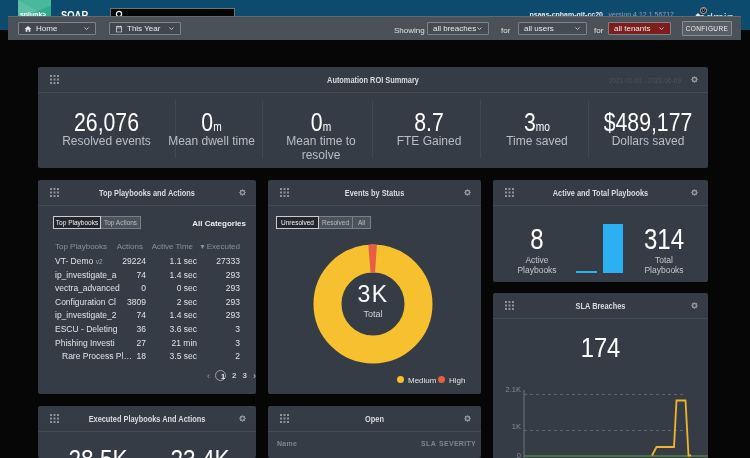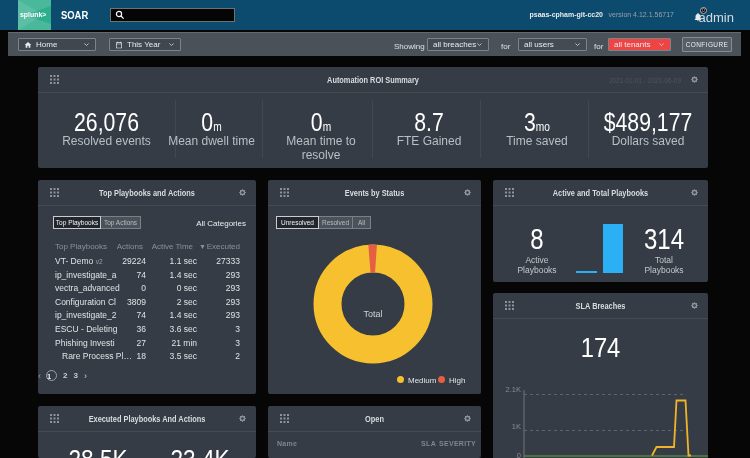--- a/index.html
+++ b/index.html
@@ -7,21 +7,21 @@
 #logo{position:absolute;left:18px;top:0;width:33px;height:30px;background:#2fae8d;overflow:hidden}
 #logo .tri{position:absolute;left:0;top:0;width:33px;height:30px}
 #logo span{position:absolute;left:2px;top:10px;font-size:7.5px;font-weight:bold;color:#fff;letter-spacing:0;transform:scaleX(.92);transform-origin:left center}
 #soar{position:absolute;left:61px;top:9px;font-size:11.5px;font-weight:bold;color:#fff;letter-spacing:0;transform:scaleX(.82);transform-origin:left center}
 #search{position:absolute;left:110px;top:8px;width:125px;height:14px;border:1px solid #6e7275;background:#050505}
 #hostname{position:absolute;right:147px;top:11px;font-size:7px;font-weight:bold;color:#e8eaec}
 #version{position:absolute;right:76px;top:11px;font-size:7px;color:#9aa0a5}
 #admin{position:absolute;right:16px;top:10px;font-size:13px;color:#d8dbde}
 #bell{position:absolute;right:47px;top:12px}
 #badge{position:absolute;right:43px;top:7px;width:7px;height:7px;border:1px solid #bbb;border-radius:50%;font-size:5px;color:#ccc;text-align:center;line-height:5px;background:#000}
-#toolbar{position:absolute;left:8px;top:32px;width:733px;height:24px;background:#4a5158;border-top:1px solid rgba(255,255,255,.14)}
+#toolbar{position:absolute;left:8px;top:16px;width:733px;height:24px;background:#4a5158;border-top:1px solid rgba(255,255,255,.14)}
 .tbtn{position:absolute;height:13px;background:#40474f;border:1px solid #7d838a;border-radius:1px;color:#e9ebed;font-size:8px;display:flex;align-items:center;padding:0 5px}
 .tbtn .lbl{margin-left:4px}
 .chev{margin-left:auto;opacity:.85}
 .tlabel{position:absolute;top:9px;font-size:8px;color:#dde0e3}
 #cfg{position:absolute;right:9px;top:4px;width:50px;height:15px;background:#575e66;border:1px solid #878d93;color:#eceeef;font-size:6.5px;letter-spacing:.4px;text-align:center;line-height:13px;border-radius:1px}
 .panel{position:absolute;background:#363c45;border-radius:2px}
 .phead{position:relative;height:26px;border-bottom:1px solid rgba(255,255,255,.08)}
 .ptitle{position:absolute;left:0;width:100%;text-align:center;top:8px;font-size:9px;font-weight:bold;color:#d9dde0;transform:scaleX(.82)}
 .gridic{position:absolute;left:12px;top:8px}
 .gearic{position:absolute;right:9px;top:8px}
@@ -87,21 +87,21 @@
       </svg>
     </div>
   <div class="tlabel" style="left:493px">for</div>
   <div class="tbtn" style="left:510px;top:5px;width:69px;background:#444b53;white-space:nowrap">
       <span>all users</span>
     <svg class="chev" width="7" height="7" viewBox="0 0 10 10">
         <polyline points="2,3.5 5,6.5 8,3.5" fill="none" stroke="#dfe2e5" stroke-width="1.3"></polyline>
       </svg>
     </div>
   <div class="tlabel" style="left:586px">for</div>
-  <div class="tbtn" style="left:600px;top:5px;width:63px;background:#ef4444;justify-content:center;white-space:nowrap">
+  <div class="tbtn" style="left:600px;top:5px;width:63px;background:#7f1d1d;justify-content:center;white-space:nowrap">
       <span style="margin-right:6px">all tenants</span>
     <svg class="chev" width="7" height="7" viewBox="0 0 10 10">
         <polyline points="2,3.5 5,6.5 8,3.5" fill="none" stroke="#dfe2e5" stroke-width="1.3"></polyline>
       </svg>
     </div>
   <div id="cfg">CONFIGURE</div>
 </div>
 
 <div class="panel" id="roi" style="left:38px;top:67px;width:670px;height:101px">
   <div class="phead">
@@ -172,21 +172,21 @@
           <rect x="8.7" y="2.6" width="2.6" height="14.8" rx="1" transform="rotate(45 10 10)"></rect>
           <rect x="8.7" y="2.6" width="2.6" height="14.8" rx="1" transform="rotate(90 10 10)"></rect>
           <rect x="8.7" y="2.6" width="2.6" height="14.8" rx="1" transform="rotate(135 10 10)"></rect>
           <circle cx="10" cy="10" r="6"></circle>
           <circle cx="10" cy="10" r="2.8" fill="#363c45"></circle>
         </g>
       </svg>
   </div>
   <div class="tab act" style="left:15px;top:36px;width:48px">Top Playbooks</div>
   <div class="tab" style="left:62px;top:36px;width:41px">Top Actions</div>
-  <div style="position:absolute;right:10px;top:39px;font-size:8px;font-weight:normal;color:#eceeef">All Categories</div>
+  <div style="position:absolute;right:10px;top:39px;font-size:8px;font-weight:bold;color:#eceeef">All Categories</div>
   <div class="thead" style="left:17px;top:62px">Top Playbooks</div>
   <div class="thead rnum" style="right:113px;top:62px">Actions</div>
   <div class="thead rnum" style="right:63px;top:62px">Active Time</div>
   <div class="thead rnum" style="right:16px;top:62px">▾ Executed</div>
   <div class="trow" style="left:17px;top:76px;width:74px;white-space:nowrap;overflow:hidden">VT- Demo <span style="font-size:6.5px;color:#9aa1a7">v2</span></div>
   <div class="trow rnum" style="right:110px;top:76px">29224</div>
   <div class="trow rnum" style="right:59px;top:76px">1.1 sec</div>
   <div class="trow rnum" style="right:16px;top:76px">27333</div>
   <div class="trow" style="left:17px;top:89.6px;width:74px;white-space:nowrap;overflow:hidden">ip_investigate_a</div>
   <div class="trow rnum" style="right:110px;top:89.6px">74</div>
@@ -209,21 +209,21 @@
   <div class="trow rnum" style="right:59px;top:144px">3.6 sec</div>
   <div class="trow rnum" style="right:16px;top:144px">3</div>
   <div class="trow" style="left:17px;top:157.6px;width:74px;white-space:nowrap;overflow:hidden">Phishing Investi</div>
   <div class="trow rnum" style="right:110px;top:157.6px">27</div>
   <div class="trow rnum" style="right:59px;top:157.6px">21 min</div>
   <div class="trow rnum" style="right:16px;top:157.6px">3</div>
   <div class="trow" style="left:24px;top:171.2px;width:74px;white-space:nowrap;overflow:hidden">Rare Process Pl…</div>
   <div class="trow rnum" style="right:110px;top:171.2px">18</div>
   <div class="trow rnum" style="right:59px;top:171.2px">3.5 sec</div>
   <div class="trow rnum" style="right:16px;top:171.2px">2</div>
-  <div style="position:absolute;left:0;top:186px;width:218px;height:14px;text-align:left">
+  <div style="position:absolute;left:0;top:186px;width:218px;height:14px;text-align:right">
     <span style="font-size:9px;color:#9aa1a7;vertical-align:middle;margin-right:5px">‹</span><span style="display:inline-block;width:11px;height:11px;line-height:11px;border:1px solid #9aa1a8;border-radius:50%;font-size:7.5px;font-weight:bold;color:#eceeef;vertical-align:middle">1</span><span style="font-size:8px;font-weight:bold;color:#c7ccd1;vertical-align:middle;margin-left:6px">2</span><span style="font-size:8px;font-weight:bold;color:#c7ccd1;vertical-align:middle;margin-left:6px">3</span><span style="font-size:9px;color:#cfd3d6;vertical-align:middle;margin-left:6px">›</span>
   </div>
 </div>
 
 <div class="panel" id="ev" style="left:268px;top:180px;width:213px;height:214px">
   <div class="phead">
     <svg class="gridic" width="9" height="9" viewBox="0 0 9 9">
         <g fill="#8d9399">
           <rect width="2" height="2"></rect>
           <rect x="3.5" width="2" height="2"></rect>
@@ -248,20 +248,21 @@
         </g>
       </svg>
   </div>
   <div class="tab act" style="left:8px;top:36px;width:43px">Unresolved</div>
   <div class="tab" style="left:50px;top:36px;width:35px">Resolved</div>
   <div class="tab" style="left:84px;top:36px;width:19px">All</div>
   <svg style="position:absolute;left:45px;top:64px" width="120" height="120" viewBox="0 0 120 120">
     <circle cx="60" cy="60" r="45.5" fill="none" stroke="#f6c02e" stroke-width="28"></circle>
     <circle cx="60" cy="60" r="45.5" fill="none" stroke="#e45f43" stroke-width="28" stroke-dasharray="6.6 279.3" transform="rotate(-94.5 60 60)"></circle>
   </svg>
+  <div style="position:absolute;left:3px;width:204px;top:101px;text-align:center;font-size:23px;color:#fff;letter-spacing:1.5px">3K</div>
   <div style="position:absolute;left:3px;width:204px;top:129px;text-align:center;font-size:9px;color:#ced2d5">Total</div>
   <div style="position:absolute;left:129px;top:196px;width:7px;height:7px;border-radius:50%;background:#f6c02e"></div>
   <div style="position:absolute;left:140px;top:196px;font-size:8px;color:#e0e3e6">Medium</div>
   <div style="position:absolute;left:170px;top:196px;width:7px;height:7px;border-radius:50%;background:#e45f43"></div>
   <div style="position:absolute;left:181px;top:196px;font-size:8px;color:#e0e3e6">High</div>
 </div>
 
 <div class="panel" id="atp" style="left:493px;top:180px;width:215px;height:102px">
   <div class="phead">
     <svg class="gridic" width="9" height="9" viewBox="0 0 9 9">

